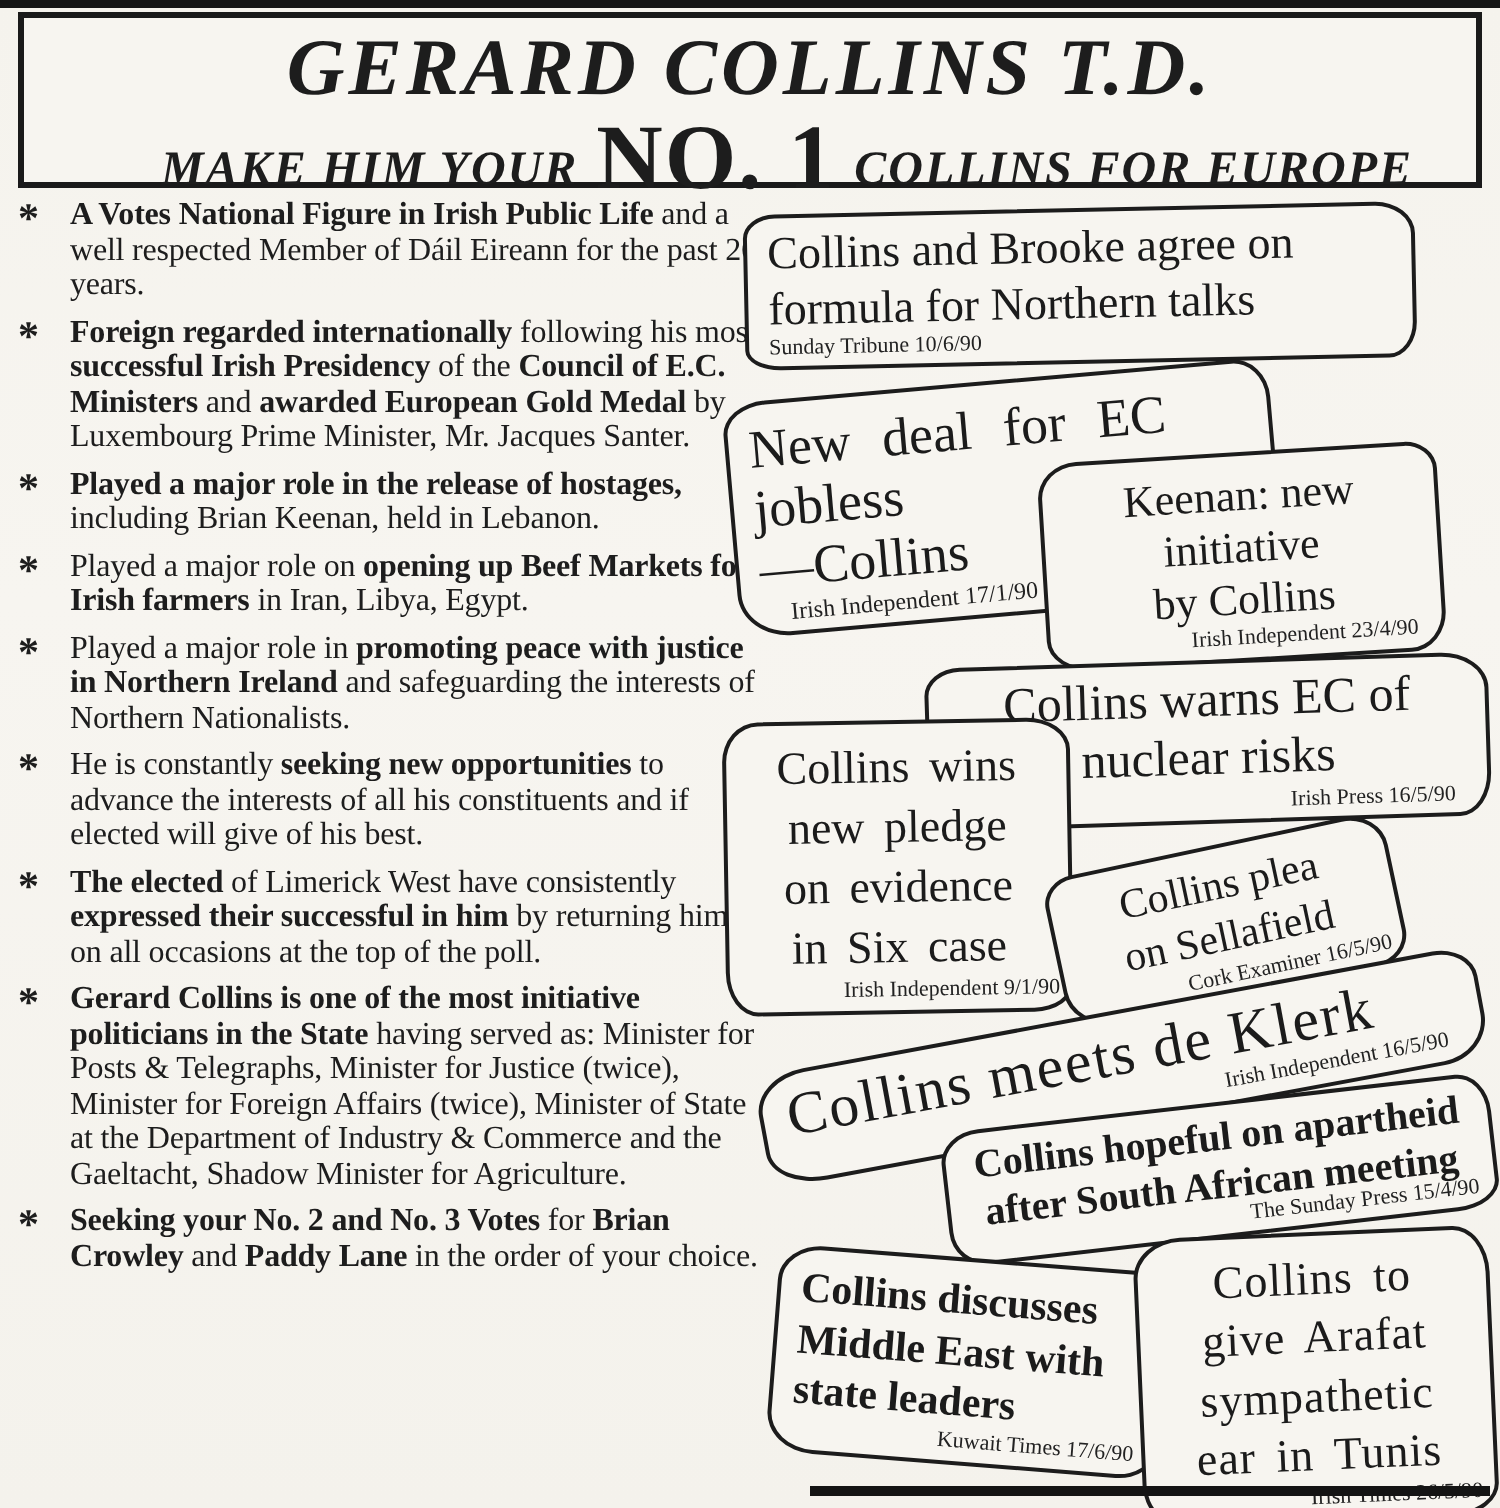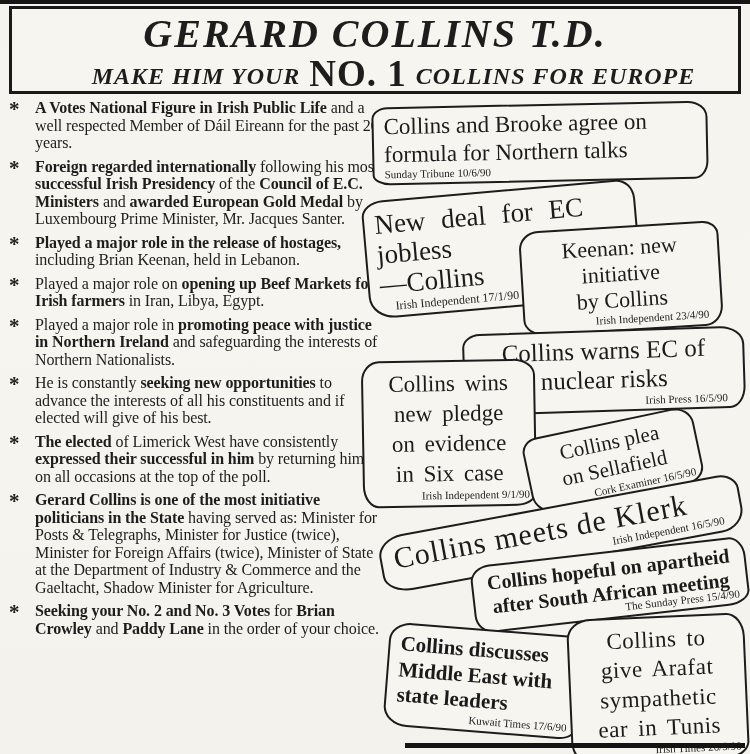--- a/index.html
+++ b/index.html
@@ -15,21 +15,21 @@
   .header-box{
     position:absolute;left:9px;top:6px;width:726px;height:82px;
     border:3px solid #1a1a1a;background:#f7f5f0;text-align:center;
   }
   .header-title{
     margin-top:3px;font-size:40px;font-weight:bold;font-style:italic;
     letter-spacing:2px;line-height:44px;white-space:nowrap;
   }
   .header-sub{display:flex;justify-content:center;align-items:baseline;gap:9px;margin-top:-6px;padding-left:37px;}
   .sub-prefix,.sub-suffix{font-size:24px;font-weight:bold;font-style:italic;letter-spacing:1px;}
-  .sub-no1{font-size:37px;font-weight:bold;letter-spacing:1px;position:relative;top:2px;}
+  .sub-no1{font-size:46px;font-weight:bold;letter-spacing:1px;position:relative;top:2px;}
 
   
   .bullet-list{position:absolute;left:6px;top:99px;width:374px;}
   .bullet{display:flex;margin-bottom:6px;}
   .star{width:26px;flex:0 0 26px;font-size:21px;font-weight:bold;line-height:20px;padding-left:3px;}
   .bullet-text{flex:1;margin:0;font-size:16px;line-height:17.5px;letter-spacing:-0.1px;}
   .bullet-text .b{font-weight:bold;}
 
   
   .clip{

